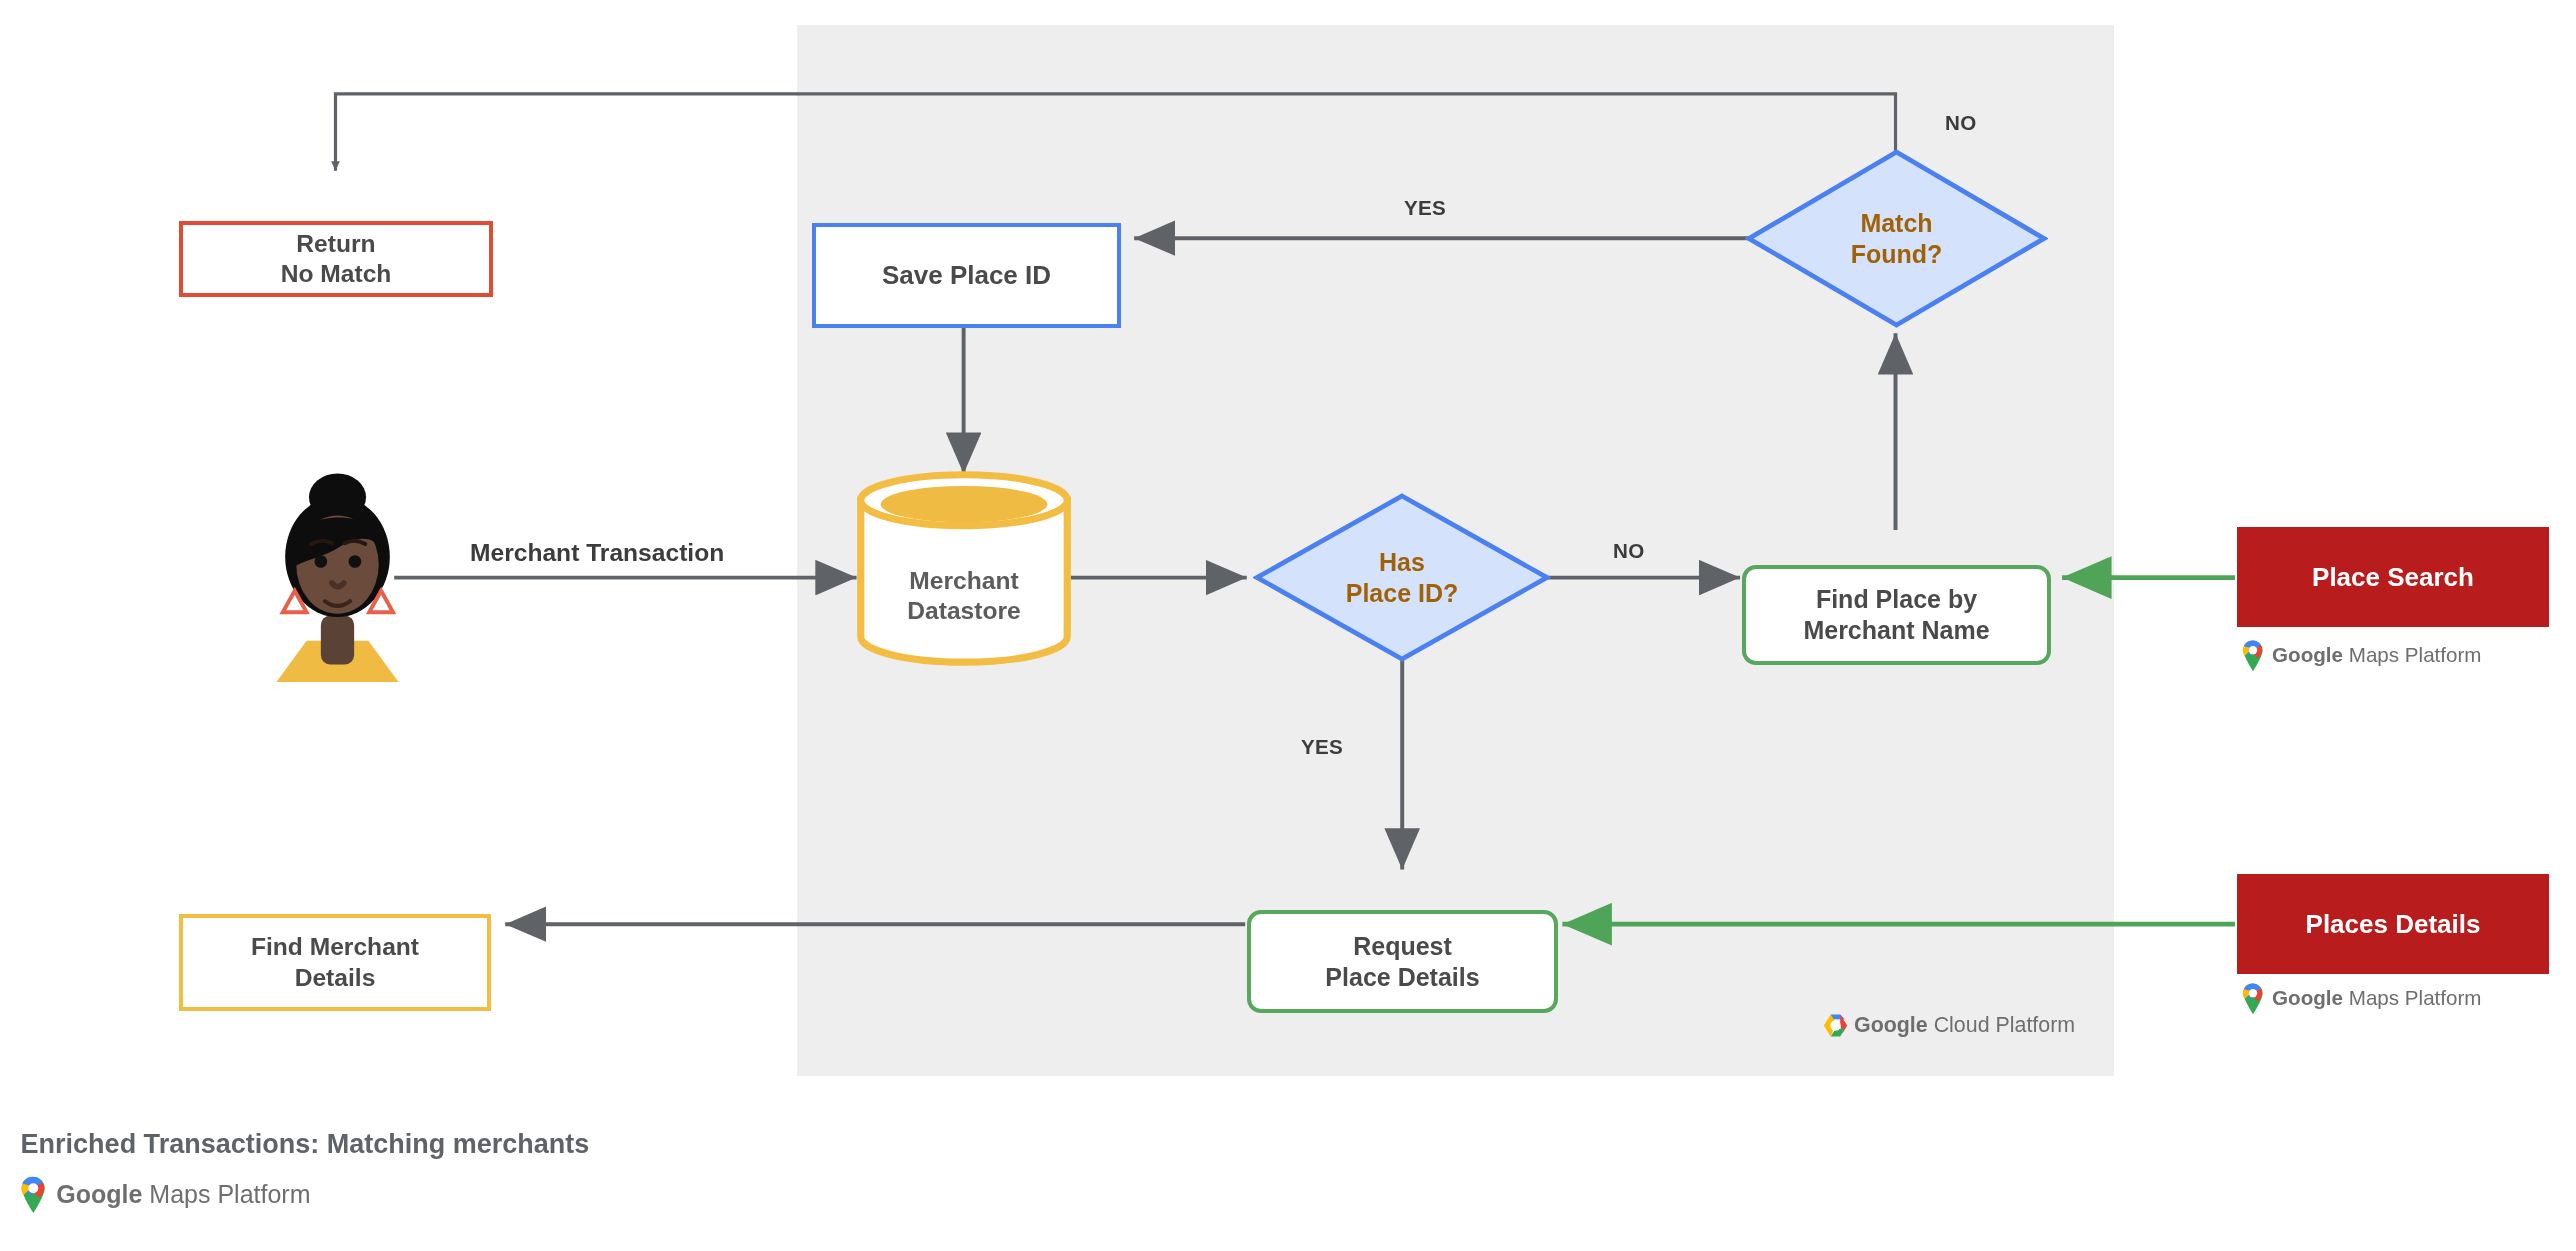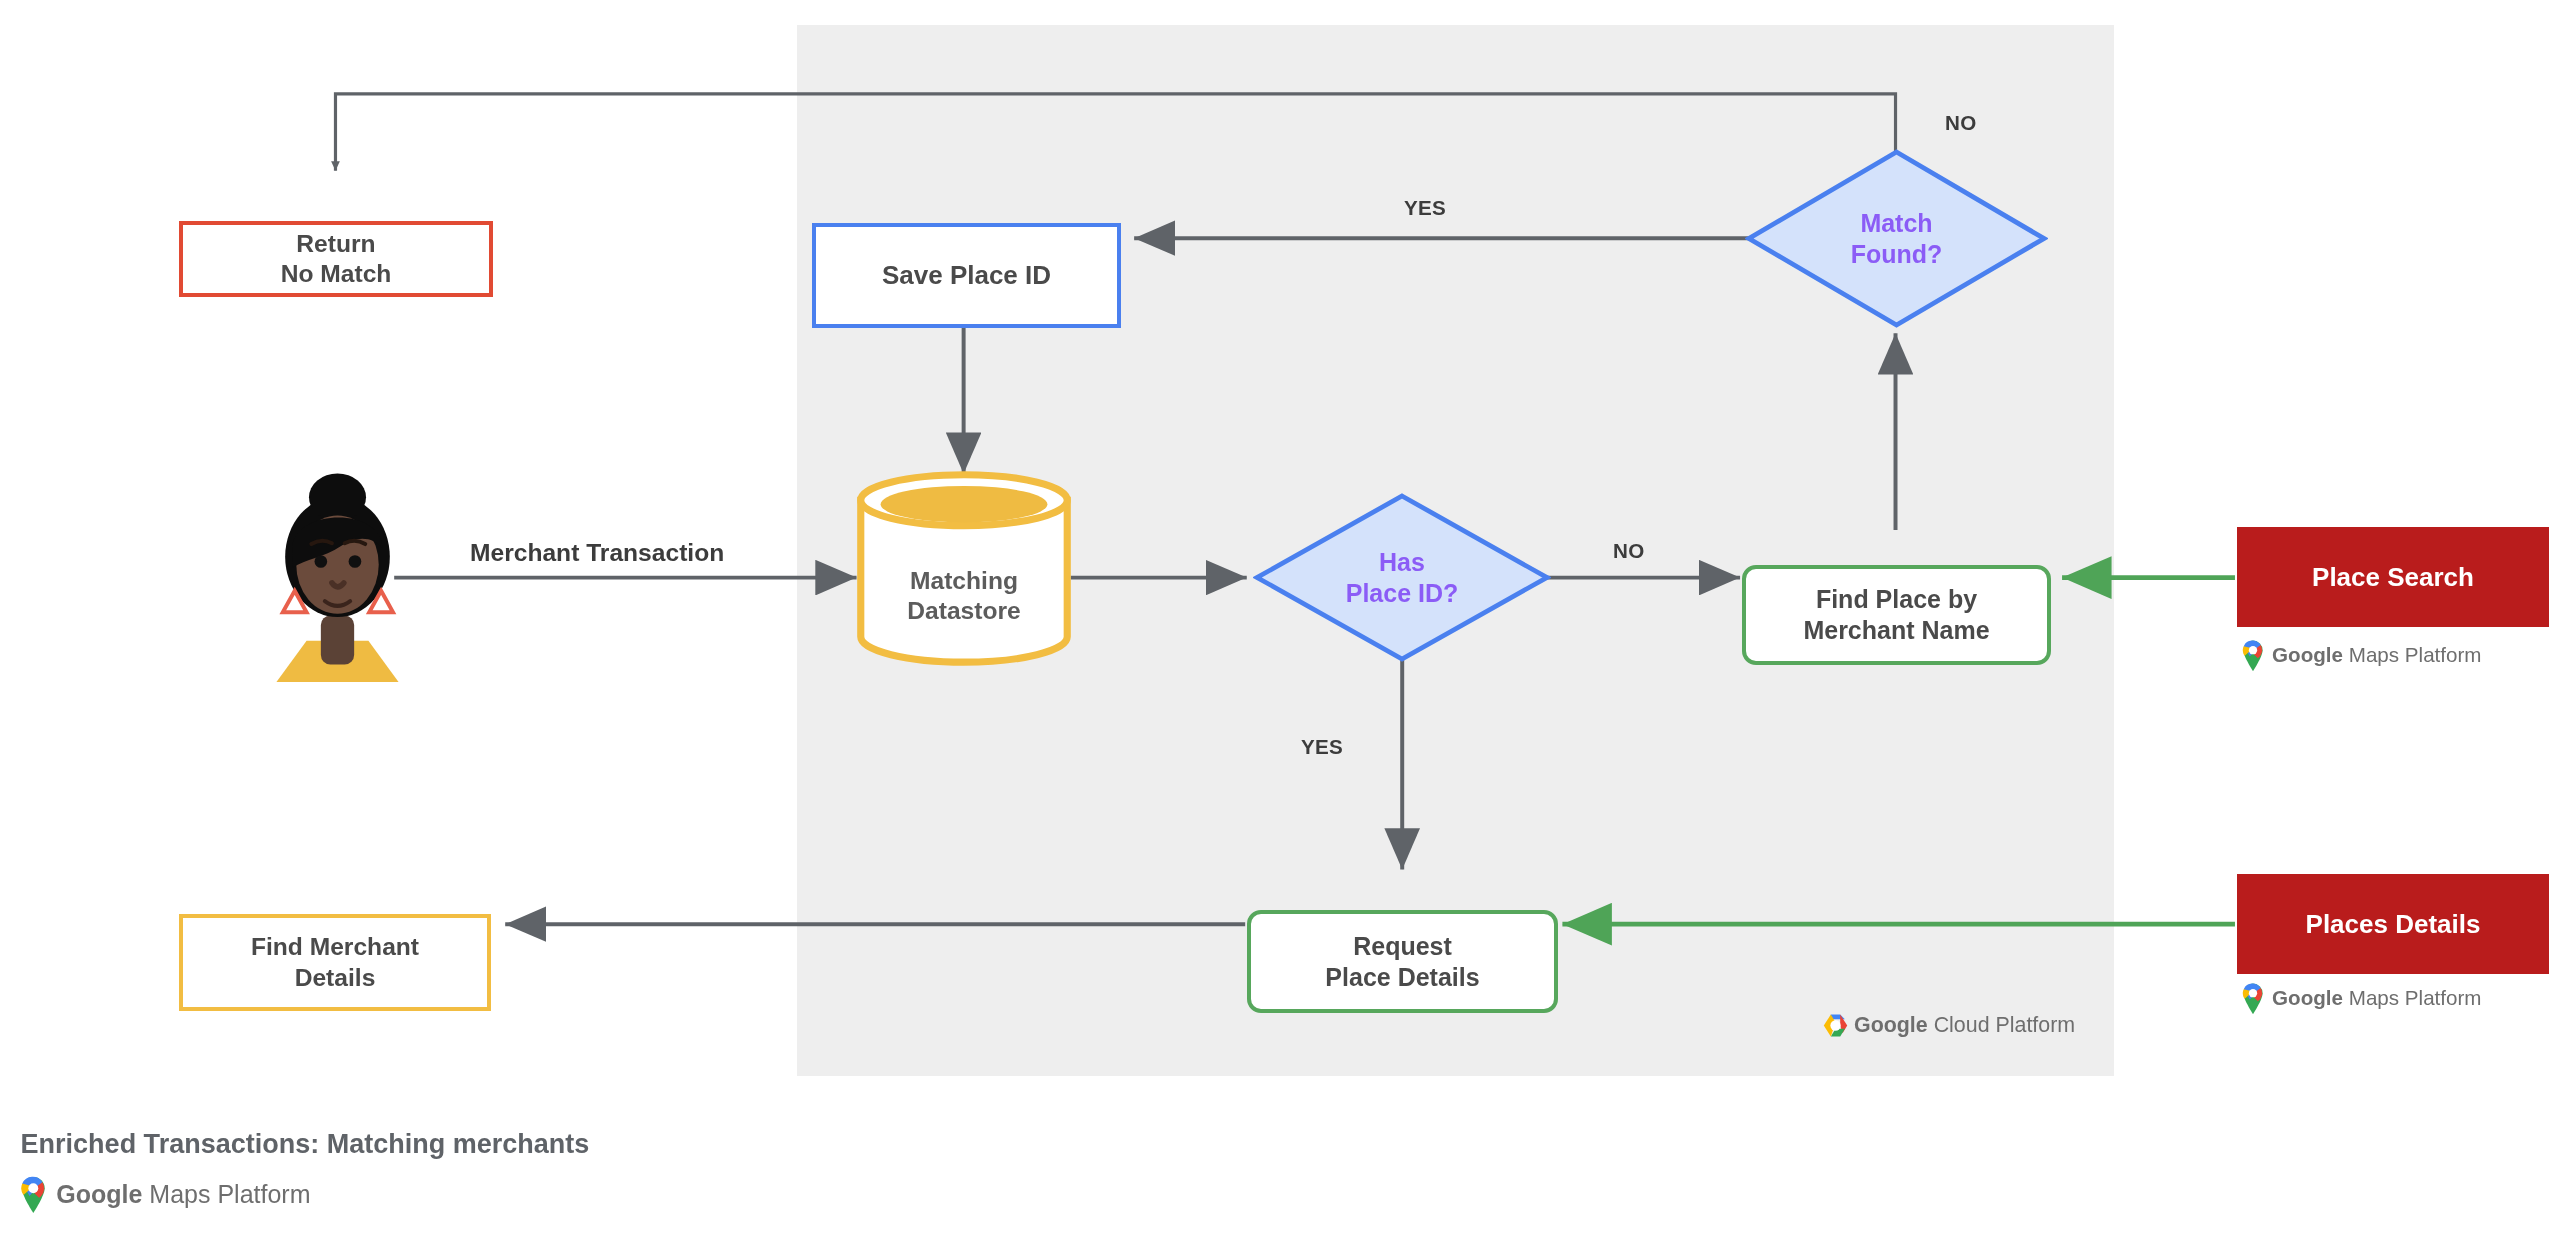--- a/index.html
+++ b/index.html
@@ -29,21 +29,21 @@
   .box-yellow{border-width:4.8px;border-color:#f2bd42;}
 
   .solid-green{background:#b91c1c;border:none;}
   .solid-green .lbl{color:#ffffff;font-weight:bold;}
 
   
   .diamond{position:absolute;}
   .diamond svg{position:absolute;left:0;top:0;}
   .diamond .lbl{position:absolute;left:0;top:0;width:100%;height:100%;
                 display:flex;align-items:center;justify-content:center;
-                text-align:center;white-space:pre-line;color:#8b5cf6;
+                text-align:center;white-space:pre-line;color:#a16207;
                 font-weight:bold;line-height:1.22;}
 
   
   .cyl{position:absolute;}
   .cyl svg{position:absolute;left:0;top:0;}
   .cyl .lbl{position:absolute;left:0;top:0;width:100%;height:100%;
             display:flex;align-items:center;justify-content:center;
             text-align:center;white-space:pre-line;color:#5c5c5c;
             font-weight:bold;line-height:1.22;}
 
@@ -126,21 +126,21 @@
     <span class="lbl" style="font-size:25px;">Match
 Found?</span>
   </div>
 
   <div class="cyl" style="left:856px;top:470px;width:216px;height:197px;">
     <svg width="216" height="197" viewBox="0 0 272 248">
       <path d="M6,38 L6,210 A130,32 0 0 0 266,210 L266,38 Z" fill="#ffffff" stroke="#f2bd42" stroke-width="9"></path>
       <ellipse cx="136" cy="38" rx="130" ry="32" fill="#ffffff" stroke="#f2bd42" stroke-width="9"></ellipse>
       <ellipse cx="136" cy="43" rx="105" ry="23" fill="#efbb42"></ellipse>
     </svg>
-    <span class="lbl" style="font-size:24.6px;padding-top:27px;">Matching
+    <span class="lbl" style="font-size:24.6px;padding-top:27px;">Merchant
 Datastore</span>
   </div>
 
   <div class="diamond" style="left:1253px;top:492px;width:298px;height:171px;">
     <svg width="298" height="171" viewBox="0 0 376 216">
       <polygon points="188,5 371,108 188,211 5,108" fill="#d4e2fb" stroke="#4a80ef" stroke-width="6"></polygon>
     </svg>
     <span class="lbl" style="font-size:25px;">Has
 Place ID?</span>
   </div>

